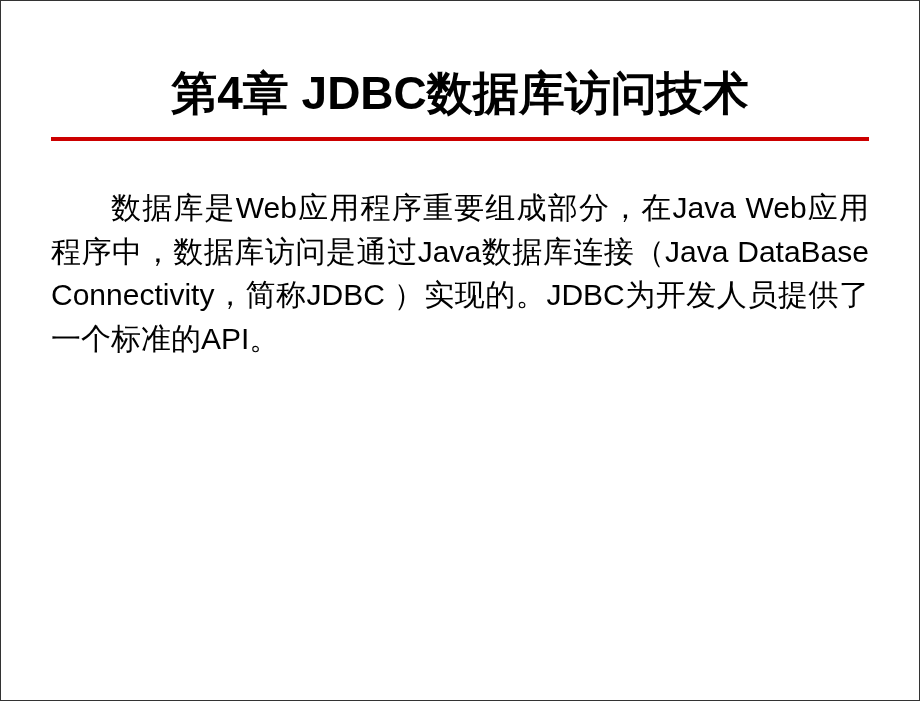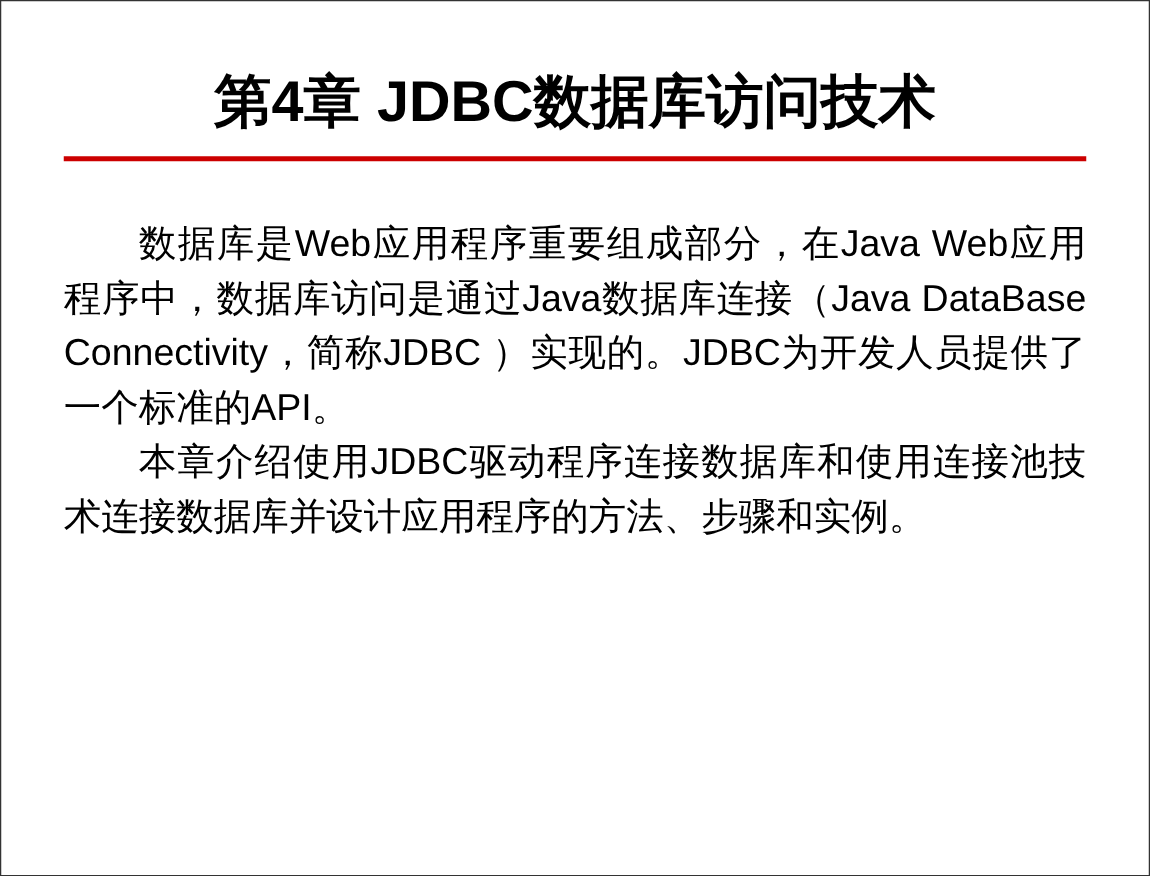--- a/index.html
+++ b/index.html
@@ -19,20 +19,21 @@
       width: 100%;
       height: 100%;
       padding: 50px 50px 40px 50px;
     }
     .title {
       font-size: 46px;
       font-weight: bold;
       color: #000;
       text-align: center;
       margin-bottom: 12px;
+      margin-top: 12px;
     }
     .title-underline {
       border: none;
       border-top: 4px solid #cc0000;
       margin: 0 0 45px 0;
     }
     .body-text {
       font-size: 30px;
       color: #000;
       line-height: 1.45;
@@ -45,15 +46,14 @@
     }
   </style>
 </head>
 <body>
 
 <div class="slide">
   <h1 class="title">第4章  JDBC数据库访问技术</h1>
   <hr class="title-underline">
   <div class="body-text">
     <p class="paragraph">数据库是Web应用程序重要组成部分，在Java Web应用程序中，数据库访问是通过Java数据库连接（Java DataBase Connectivity，简称JDBC ）实现的。JDBC为开发人员提供了一个标准的API。</p>
-    <p class="paragraph">本章介绍使用JDBC驱动程序连接数据库和使用连接池技术连接数据库并设计应用程序的方法、步骤和实例。</p>
   </div>
 </div>
 
 </body></html>

